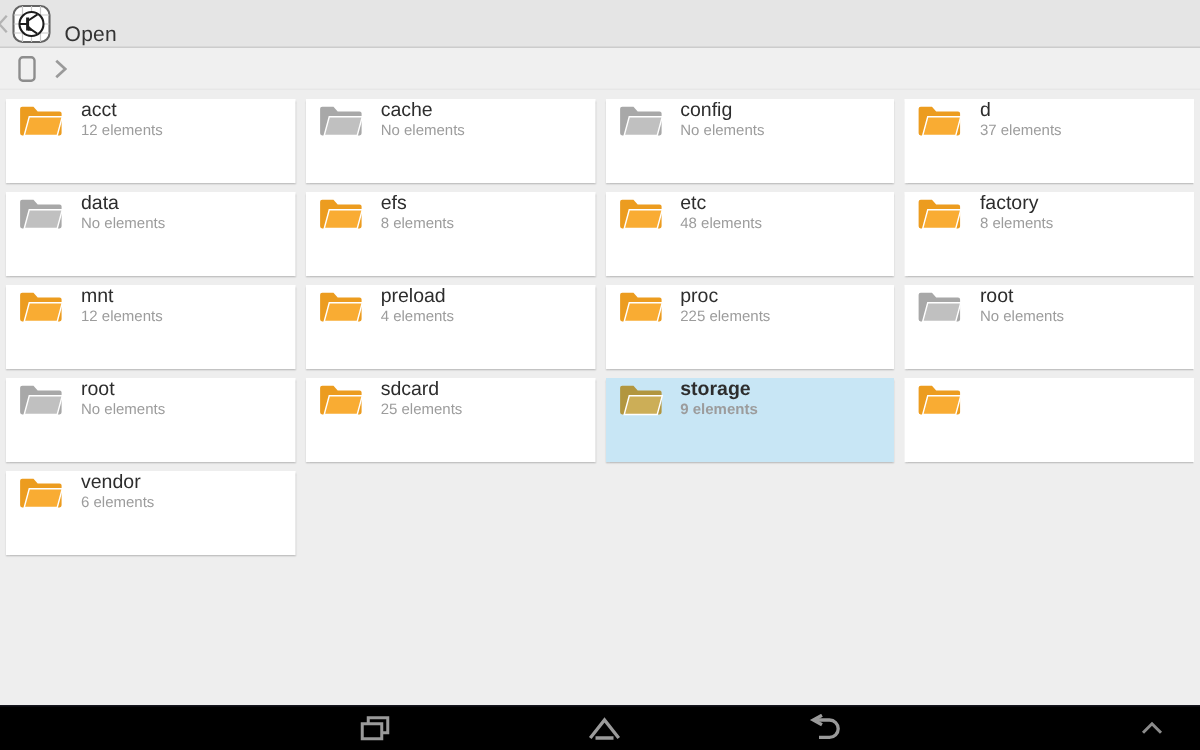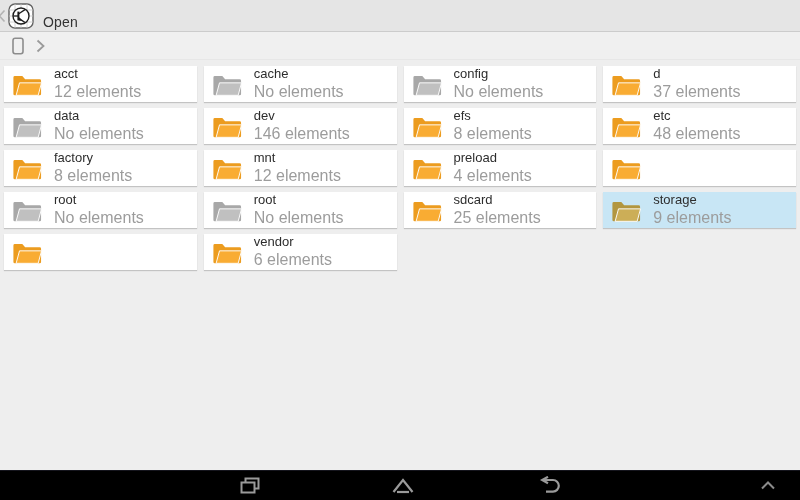--- a/index.html
+++ b/index.html
@@ -25,35 +25,35 @@
     padding-left:12px;gap:11px;box-sizing:border-box;border-bottom:1px solid #e7e7e7;
   }
 
   
   main.grid{
     flex:1 1 auto;background:#eeeeee;
     display:grid;grid-template-columns:repeat(4,1fr);
     gap:6px 7px;padding:6px 4px;align-content:start;box-sizing:border-box;
   }
   .card{
-    background:#ffffff;height:36px;display:flex;align-items:center;
+    background:#ffffff;height:56px;display:flex;
     padding:0 8px;box-sizing:border-box;cursor:pointer;
     box-shadow:0 1px 1px rgba(0,0,0,.18);
   }
-  .card.selected{background:var(--selection-blue,#c8e6f5);}
+  .card.selected{background:var(--selection-blue,#c8e6f5);font-weight:bold;}
   .card svg.folder{flex:0 0 auto;margin:2px 12px 0 0;}
   .f-back{fill:#ec9c1f;}
   .f-front{fill:#f9ac33;stroke:#ffffff;stroke-width:1;}
   .card.empty .f-back{fill:#a8a8a8;}
   .card.empty .f-front{fill:#c0c0c0;}
   .card.selected .f-back{fill:#b2963f;}
   .card.selected .f-front{fill:#ccae57;}
   .texts{display:flex;flex-direction:column;gap:2px;min-width:0;}
   .fname{font-size:13px;color:#2d2d2d;line-height:1.1;white-space:nowrap;}
-  .fcount{font-size:16px;color:#9c9c9c;line-height:1.1;white-space:nowrap;}
+  .fcount{font-size:10px;color:#9c9c9c;line-height:1.1;white-space:nowrap;}
 
   
   footer.navbar{
     height:30px;flex:0 0 30px;background:#000;position:relative;
     border-top:1px solid #15151d;box-sizing:border-box;
   }
   footer .navbtn{position:absolute;display:flex;align-items:center;justify-content:center;cursor:pointer;}
   .nav-recents{left:239px;top:5px;}
   .nav-home{left:391px;top:5px;}
   .nav-back{left:538px;top:5px;}
@@ -162,30 +162,20 @@
       <span class="fname">data</span>
       <span class="fcount">No elements</span>
     </span>
   </div>
       <div class="card">
     <svg class="folder" width="30" height="24" viewBox="0 0 32 25">
       <path class="f-back" d="M1.5,4.5 q0,-1.5 1.5,-1.5 h8 l3,3.4 h15.5 q1.5,0 1.5,1.5 V22 q0,1.5 -1.5,1.5 H3 q-1.5,0 -1.5,-1.5 Z"></path>
       <path class="f-front" d="M8,10.2 h23.5 l-3.6,13.3 H4.4 Z"></path>
     </svg>
     <span class="texts">
-      <span class="fname">dev</span>
-      <span class="fcount">146 elements</span>
-    </span>
-  </div>
-      <div class="card">
-    <svg class="folder" width="30" height="24" viewBox="0 0 32 25">
-      <path class="f-back" d="M1.5,4.5 q0,-1.5 1.5,-1.5 h8 l3,3.4 h15.5 q1.5,0 1.5,1.5 V22 q0,1.5 -1.5,1.5 H3 q-1.5,0 -1.5,-1.5 Z"></path>
-      <path class="f-front" d="M8,10.2 h23.5 l-3.6,13.3 H4.4 Z"></path>
-    </svg>
-    <span class="texts">
       <span class="fname">efs</span>
       <span class="fcount">8 elements</span>
     </span>
   </div>
       <div class="card">
     <svg class="folder" width="30" height="24" viewBox="0 0 32 25">
       <path class="f-back" d="M1.5,4.5 q0,-1.5 1.5,-1.5 h8 l3,3.4 h15.5 q1.5,0 1.5,1.5 V22 q0,1.5 -1.5,1.5 H3 q-1.5,0 -1.5,-1.5 Z"></path>
       <path class="f-front" d="M8,10.2 h23.5 l-3.6,13.3 H4.4 Z"></path>
     </svg>
     <span class="texts">
@@ -221,20 +211,24 @@
     <span class="texts">
       <span class="fname">preload</span>
       <span class="fcount">4 elements</span>
     </span>
   </div>
       <div class="card">
     <svg class="folder" width="30" height="24" viewBox="0 0 32 25">
       <path class="f-back" d="M1.5,4.5 q0,-1.5 1.5,-1.5 h8 l3,3.4 h15.5 q1.5,0 1.5,1.5 V22 q0,1.5 -1.5,1.5 H3 q-1.5,0 -1.5,-1.5 Z"></path>
       <path class="f-front" d="M8,10.2 h23.5 l-3.6,13.3 H4.4 Z"></path>
     </svg>
+    <span class="texts">
+      <span class="fname">proc</span>
+      <span class="fcount">225 elements</span>
+    </span>
   </div>
       <div class="card empty">
     <svg class="folder" width="30" height="24" viewBox="0 0 32 25">
       <path class="f-back" d="M1.5,4.5 q0,-1.5 1.5,-1.5 h8 l3,3.4 h15.5 q1.5,0 1.5,1.5 V22 q0,1.5 -1.5,1.5 H3 q-1.5,0 -1.5,-1.5 Z"></path>
       <path class="f-front" d="M8,10.2 h23.5 l-3.6,13.3 H4.4 Z"></path>
     </svg>
     <span class="texts">
       <span class="fname">root</span>
       <span class="fcount">No elements</span>
     </span>

